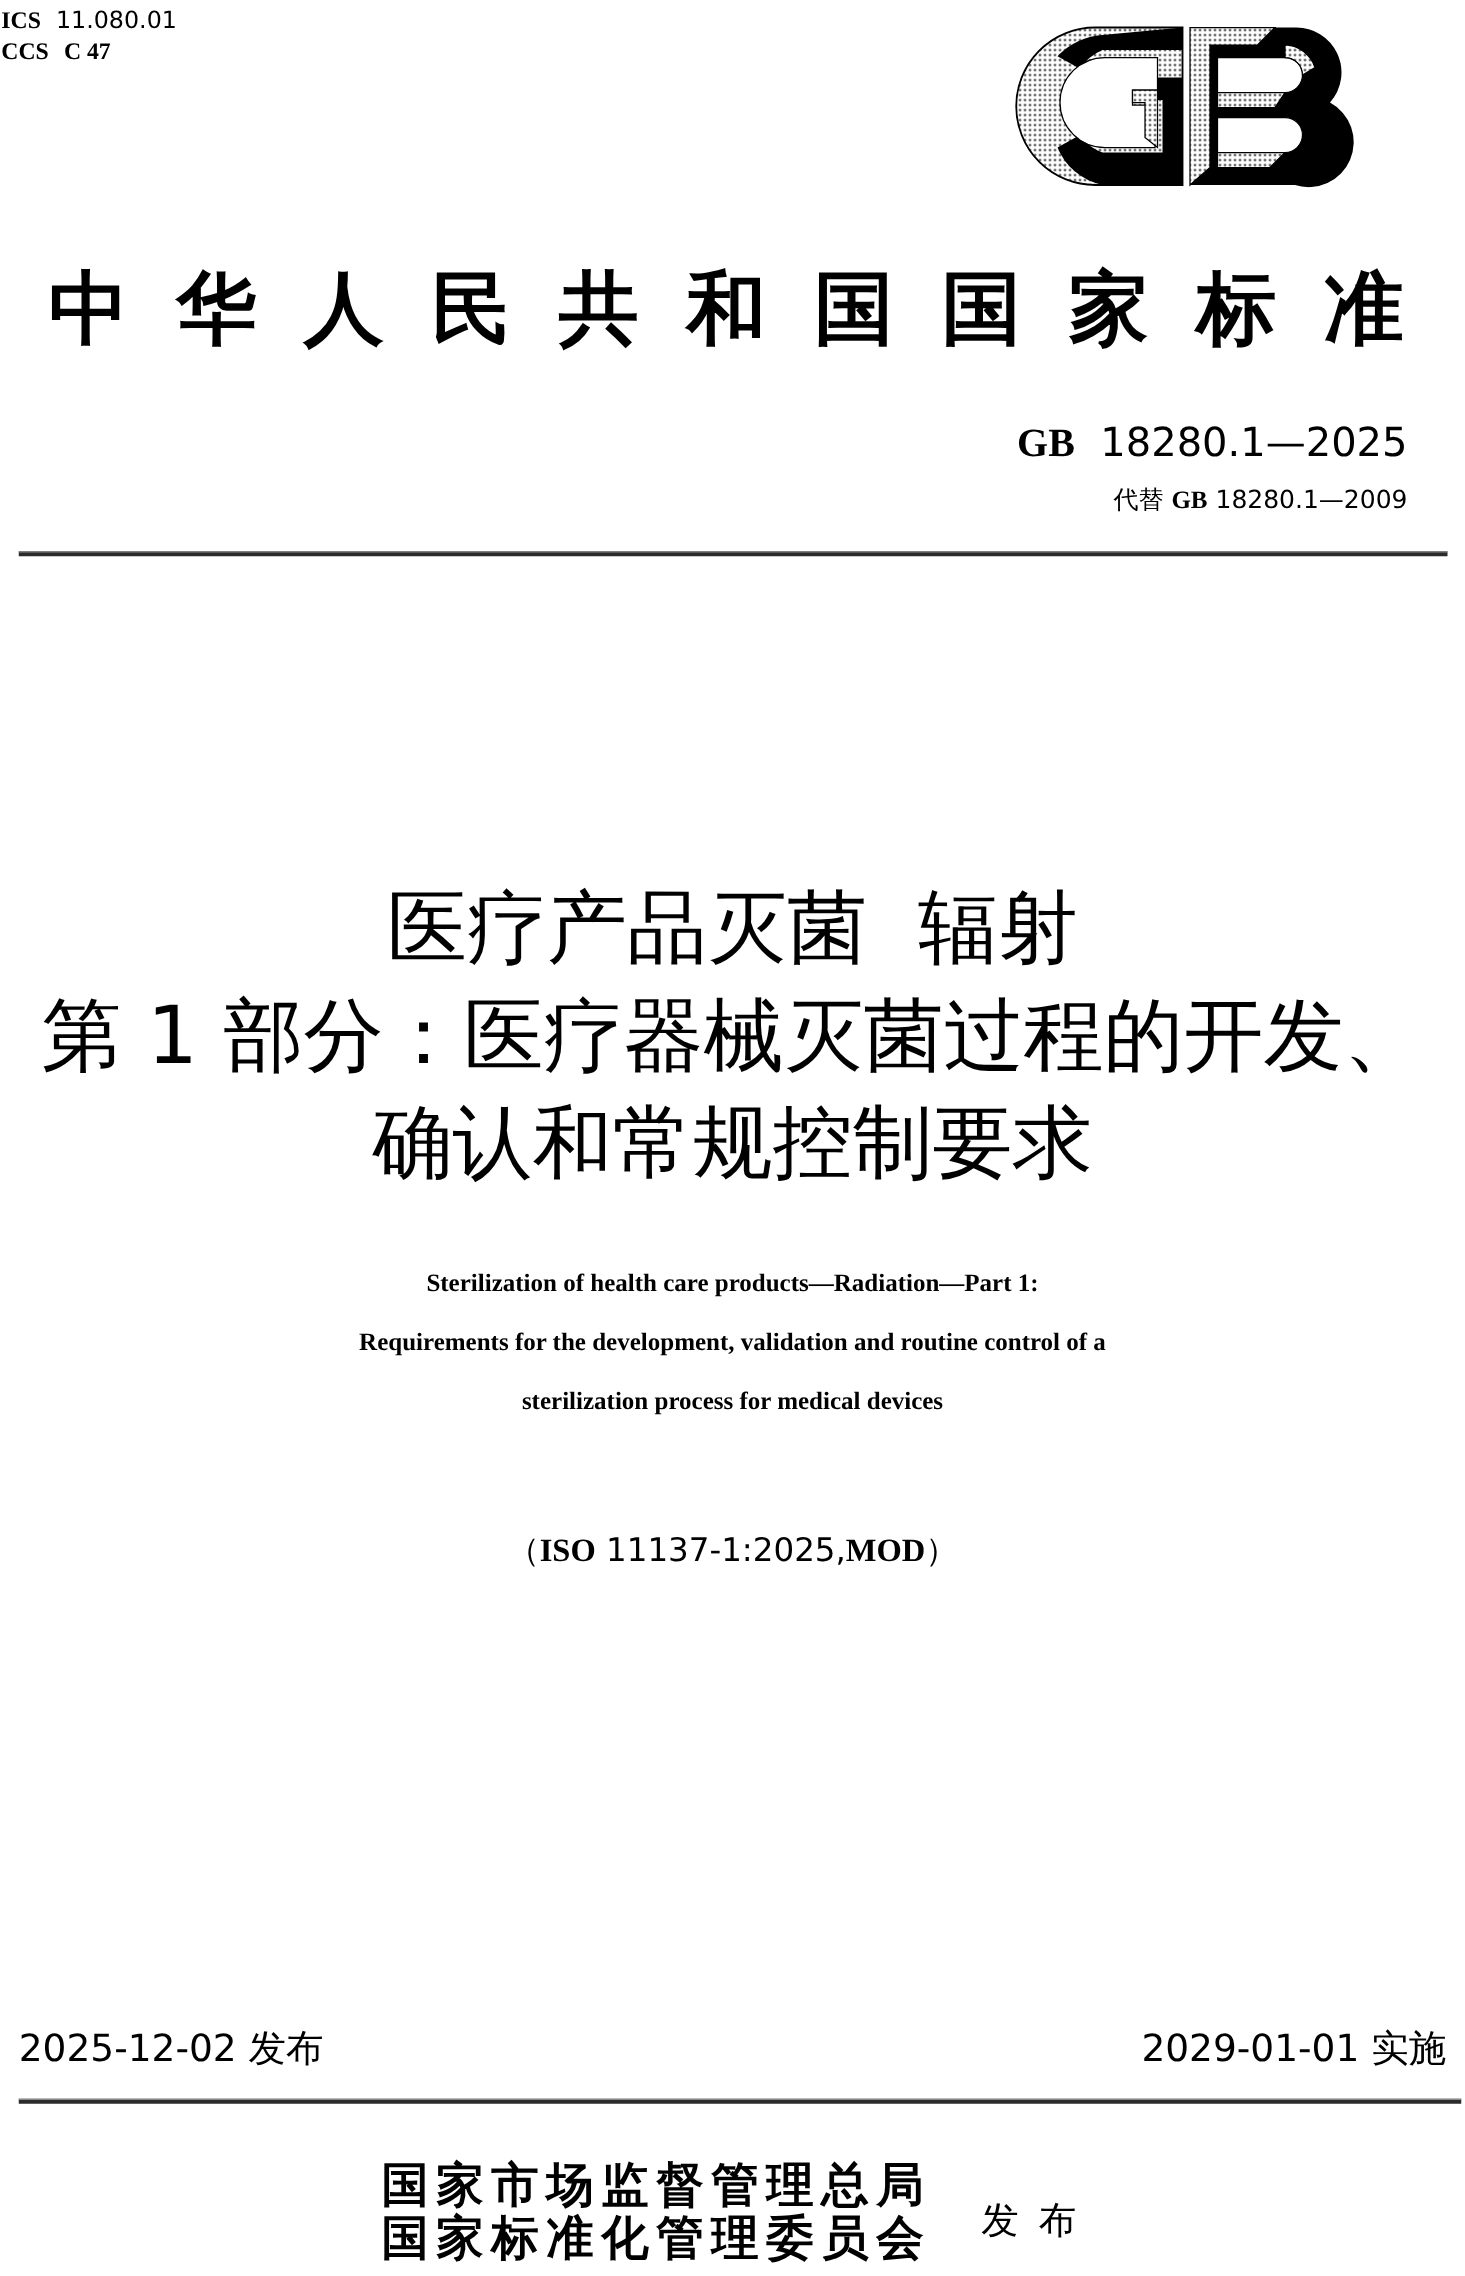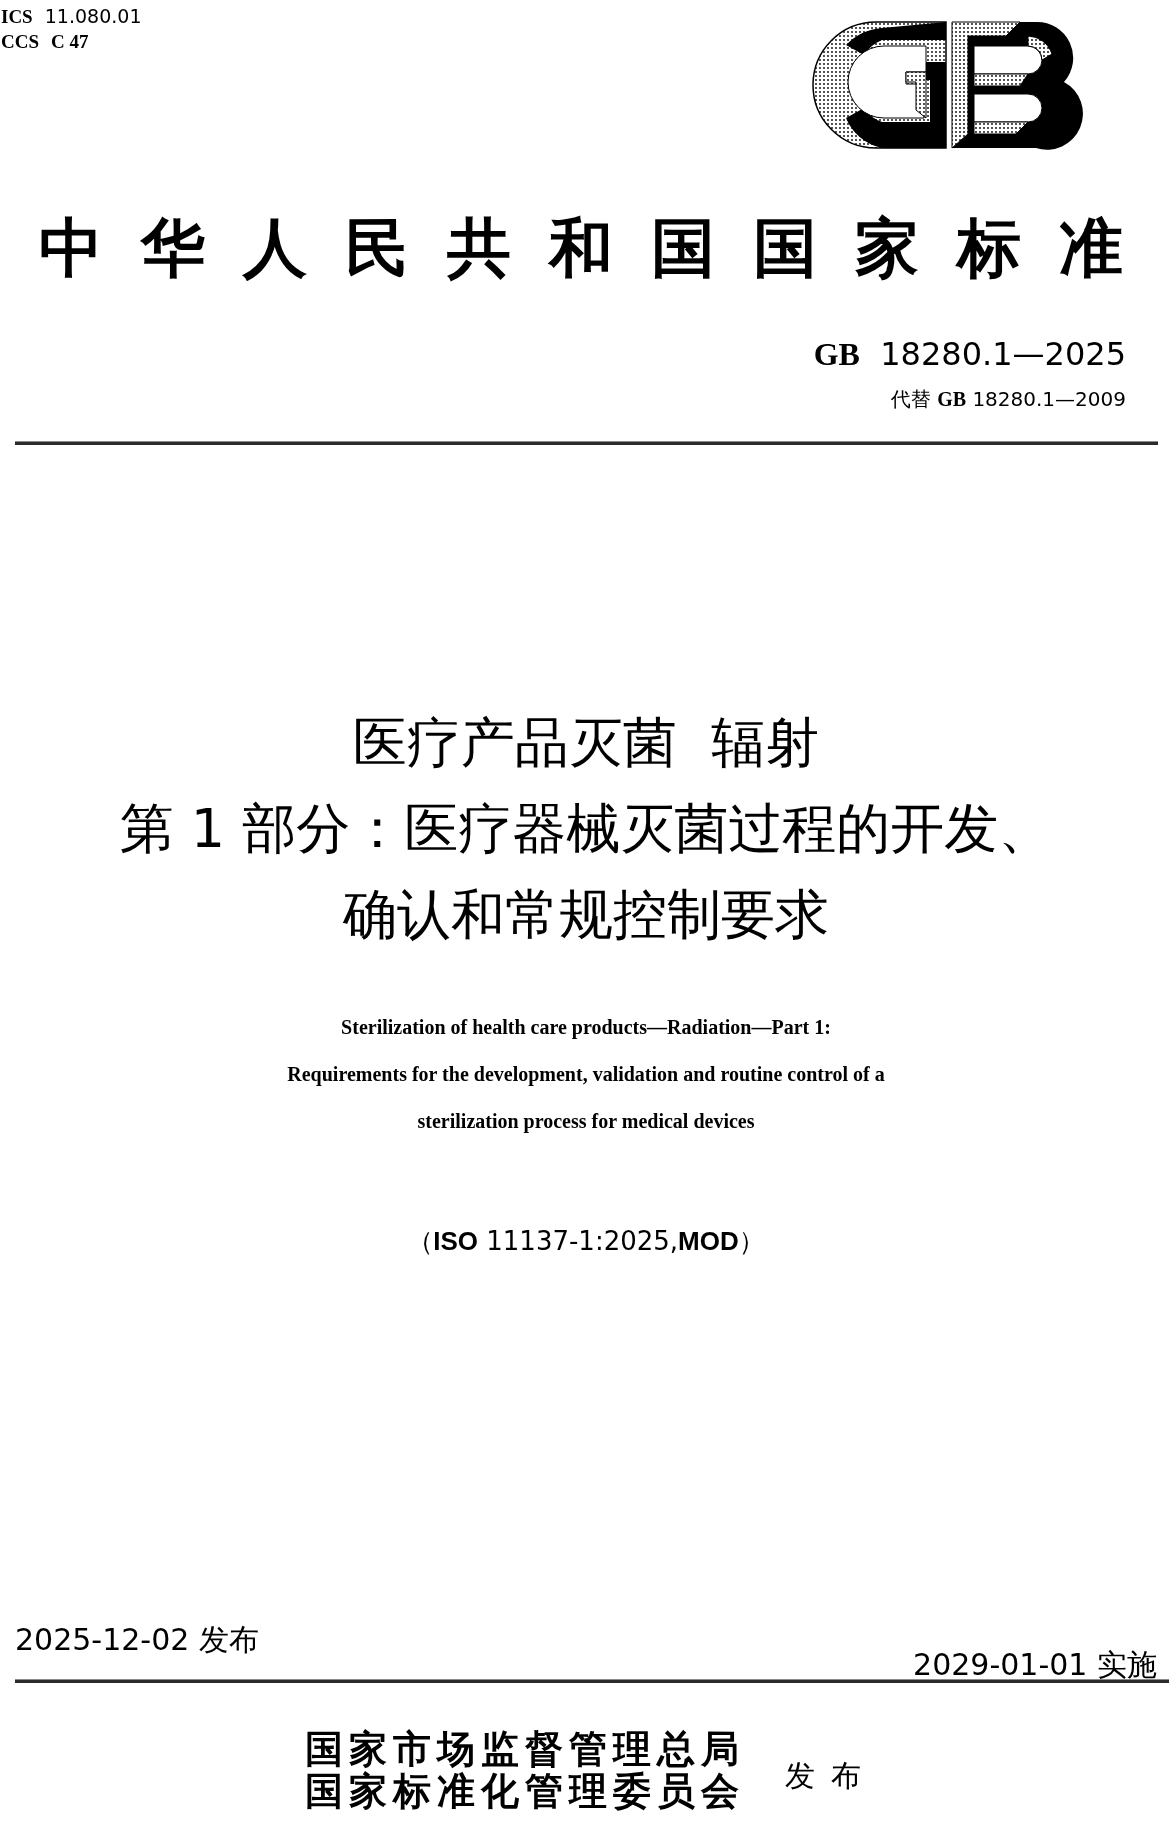--- a/index.html
+++ b/index.html
@@ -17,34 +17,34 @@
     font-family: "DejaVu Serif", serif; font-weight: bold; font-size: 64px;
     letter-spacing: 38px; line-height: 72px; padding-left: 14px;
   }
   .std-no { right: 46px; top: 337px; font-size: 32px; text-align: left; line-height: 34px; }
   .std-no .gb { font-family: "Liberation Serif", serif; font-weight: bold; }
   .replaces { right: 46px; top: 386px; font-size: 20px; text-align: right; line-height: 26px; }
   .replaces .gb { font-family: "Liberation Serif", serif; font-weight: bold; }
   .rule-top { left: 15px; top: 441px; width: 1143px; height: 3px; background: #2b2b2b; border-top: 1px solid #8a8a8a; }
   .cn-title {
     left: 0; top: 700px; width: 1172px; text-align: center;
-    font-family: "DejaVu Sans", sans-serif; font-size: 54px; line-height: 86px;
+    font-family: "DejaVu Sans", sans-serif; font-size: 64px; line-height: 86px;
   }
   .cn-title .line { display: block; white-space: pre; }
   .en-title {
     left: 0; top: 1004px; width: 1172px; text-align: center;
     font-family: "Liberation Serif", serif; font-weight: bold; font-size: 20px; line-height: 47px;
   }
   .en-title .line { display: block; }
   .iso {
     left: 0; top: 1225px; width: 1172px; text-align: center; font-size: 26px; line-height: 32px;
   }
-  .iso .b { font-family: Liberation Sans, sans-serif; font-weight: bold; }
+  .iso .b { font-family: Liberation Serif, serif; font-weight: bold; }
   .date-left { left: 15px; top: 1622px; font-size: 30px; line-height: 36px; }
-  .date-right { right: 15px; top: 1622px; font-size: 30px; line-height: 36px; margin-top: 25px; }
+  .date-right { right: 15px; top: 1622px; font-size: 30px; line-height: 36px; }
   .rule-bottom { left: 15px; top: 1679px; width: 1154px; height: 3px; background: #2b2b2b; border-top: 1px solid #8a8a8a; }
   .publishers {
     left: 305px; top: 1728px; font-family: Liberation Sans, sans-serif; font-weight: bold;
     font-size: 38px; line-height: 42px; letter-spacing: 6px;
   }
   .publishers .line { display: block; }
   .pub-verb {
     left: 785px; top: 1756px; font-family: "DejaVu Sans", sans-serif; font-size: 30px; letter-spacing: 16px;
   }
 </style>

